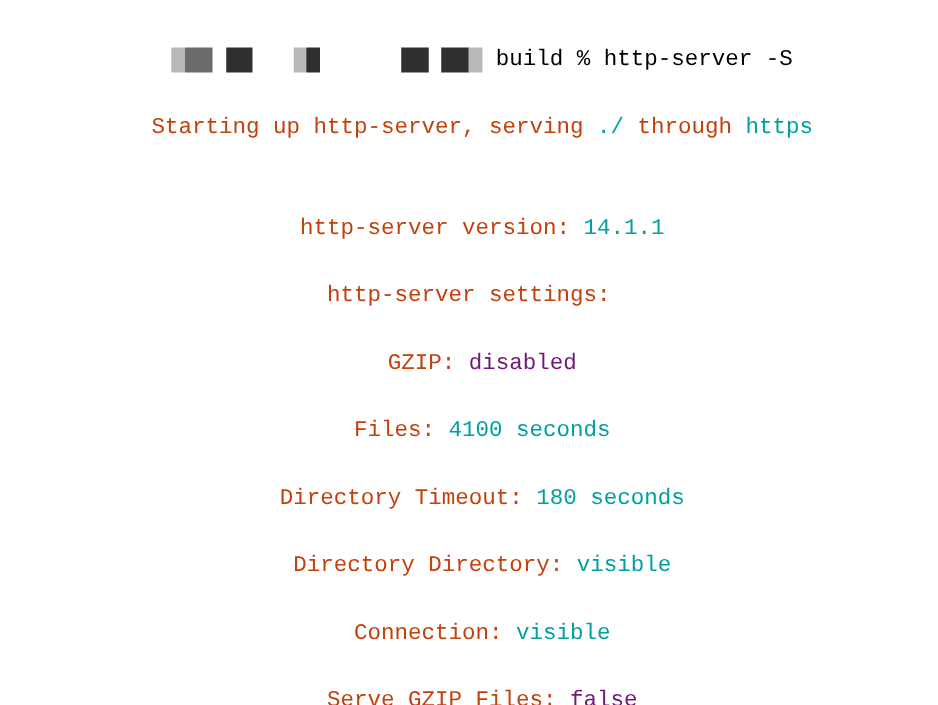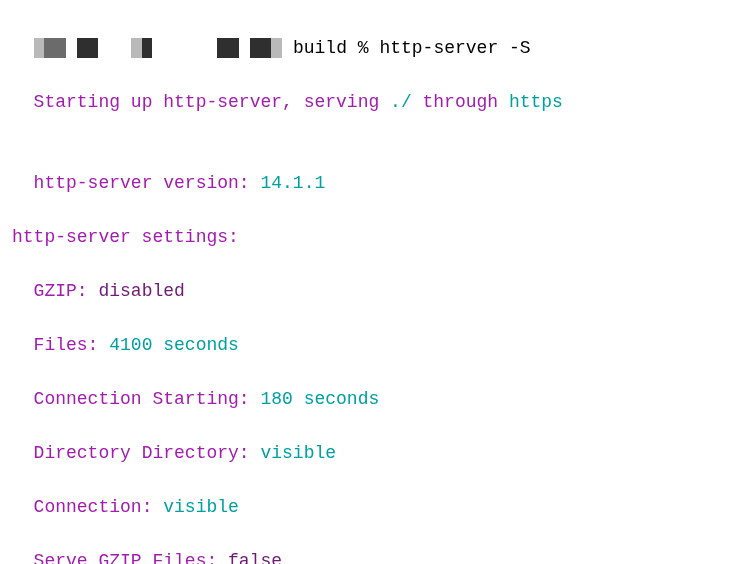--- a/index.html
+++ b/index.html
@@ -7,22 +7,22 @@
       background: #ffffff;
       font-family: "Menlo", "Monaco", "Courier New", monospace;
       font-size: 18px;
       line-height: 1.5;
       padding: 8px 12px;
       color: #000;
       width: 750px;
       height: 564px;
       overflow: hidden;
     }
-    .line { white-space: pre; }
-    .olive { color: #a21caf; }
+    .line { white-space: pre; text-align: center; }
+    .olive { color: #c2410c; }
     .teal  { color: #00a0a0; }
     .brown { color: #701a75; }
     .gray-block { background: #b9b9b9; color: #b9b9b9; }
     .darkblock { background: #2f2f2f; color: #2f2f2f; }
     .midblock { background: #6b6b6b; color: #6b6b6b; }
     .blank { height: 1.5em; }
   </style>
 </head>
 <body>
 
@@ -46,21 +46,21 @@
 
 <div class="line">
   <span class="olive">GZIP: </span><span class="brown">disabled</span>
 </div>
 
 <div class="line">
   <span class="olive">Files: </span><span class="teal">4100 seconds</span>
 </div>
 
 <div class="line">
-  <span class="olive">Connection Starting: </span><span class="teal">180 seconds</span>
+  <span class="olive">Directory Timeout: </span><span class="teal">180 seconds</span>
 </div>
 
 <div class="line">
   <span class="olive">Directory Directory: </span><span class="teal">visible</span>
 </div>
 
 <div class="line">
   <span class="olive">Connection: </span><span class="teal">visible</span>
 </div>
 

